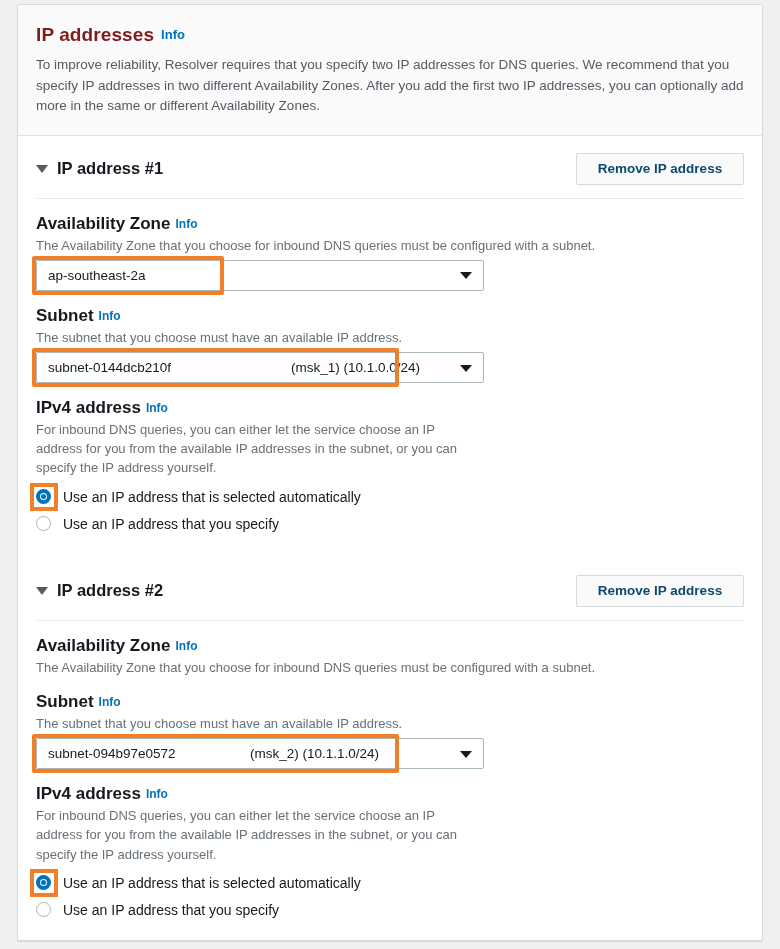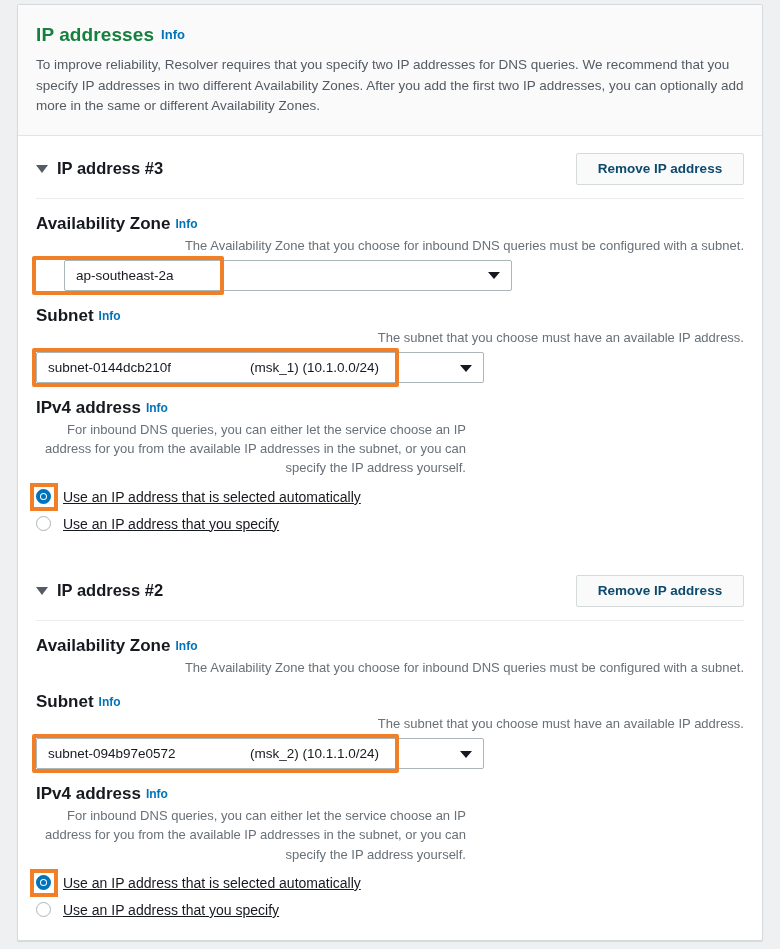--- a/index.html
+++ b/index.html
@@ -19,21 +19,21 @@
     box-shadow: 0 1px 1px rgba(0,0,0,0.10);
     overflow: hidden;
   }
   
   .panel-header {
     background: #FAFAFA;
     border-bottom: 1px solid #E3E5E5;
     padding: 19px 18px 18px 18px;
   }
   .panel-title {
-    font-size: 19px; font-weight: 700; color: #15803d;
+    font-size: 19px; font-weight: 700; color: #7f1d1d;
     letter-spacing: .1px; display: inline-block; vertical-align: baseline;
   }
   .info-link {
     color: #0073BB; font-size: 13px; font-weight: 700;
     margin-left: 7px; cursor: pointer; vertical-align: 2px;
   }
   .info-link.sm { font-size: 12px; margin-left: 5px; vertical-align: 1px; }
   .panel-desc {
     margin-top: 9px; font-size: 13.5px; line-height: 1.52;
     color: #545B64; max-width: 730px;
@@ -62,21 +62,21 @@
   }
   .btn-remove {
     border: 1px solid #D5DBDB; color: #0c4a6e;
     background: #FAFAFA; cursor: default;
     min-width: 168px; text-align: center;
   }
   
   .field { padding-top: 15px; }
   .field-label { font-size: 17px; font-weight: 700; color: #16191F; }
   .field-hint {
-    font-size: 13px; color: #687078; margin-top: 2px; line-height: 1.48; text-align: right;
+    font-size: 13px; color: #687078; margin-top: 2px; line-height: 1.48;
   }
   .select-wrap { position: relative; margin-top: 5px; }
   .select-box {
     position: relative;
     height: 31px; background: #FFFFFF;
     border: 1px solid #AAB7B8; border-radius: 2px;
     display: flex; align-items: center;
     padding: 0 30px 0 11px;
     font-size: 13.5px; color: #16191F;
     cursor: pointer; overflow: hidden; white-space: nowrap;
@@ -112,21 +112,21 @@
   }
   .radio.checked {
     border: 4px solid #0073BB; background: #FFFFFF;
   }
   .radio.checked::after {
     content: ""; position: absolute;
     left: 50%; top: 50%; width: 5px; height: 5px;
     margin: -2.5px 0 0 -2.5px;
     border-radius: 50%; background: #0073BB;
   }
-  .radio-label { font-size: 14px; color: #16191F; text-decoration: underline; }
+  .radio-label { font-size: 14px; color: #16191F; }
   .radio-hl {
     position: absolute; left: -6px; top: -6px;
     width: 28px; height: 28px;
     border: 4px solid #F07F28; pointer-events: none;
   }
 </style>
 </head>
 <body>
 
 <div class="panel">
@@ -134,42 +134,42 @@
   <div class="panel-header">
     <span class="panel-title">IP addresses</span><span class="info-link">Info</span>
     <div class="panel-desc">To improve reliability, Resolver requires that you specify two IP addresses for DNS queries. We recommend that you specify IP addresses in two different Availability Zones. After you add the first two IP addresses, you can optionally add more in the same or different Availability Zones.</div>
   </div>
 
   <div class="ip-block">
 
     <div class="block-head">
       <div class="block-head-left">
         <span class="caret"></span>
-        <span class="block-title">IP address #3</span>
+        <span class="block-title">IP address #1</span>
       </div>
       <button class="btn btn-remove">Remove IP address</button>
     </div>
 
     <div class="field">
       <span class="field-label">Availability Zone</span><span class="info-link sm">Info</span>
       <div class="field-hint">The Availability Zone that you choose for inbound DNS queries must be configured with a subnet.</div>
       <div class="select-wrap">
-        <div class="select-box" style="width:448px;margin-left:28px;">
+        <div class="select-box" style="width:448px;">
           <span>ap-southeast-2a</span>
           <span class="select-arrow"></span>
         </div>
         <div class="hl" style="left:-4px; top:-4px; width:192px; height:39px;"></div>
       </div>
     </div>
 
     <div class="field">
       <span class="field-label">Subnet</span><span class="info-link sm">Info</span>
       <div class="field-hint">The subnet that you choose must have an available IP address.</div>
       <div class="select-wrap">
-        <div class="select-box" style="width:448px;">
+        <div class="select-box" style="width:448px;gap:41px;">
           <span class="opt-primary" style="width:160px;overflow:hidden;">subnet-0144dcb210f</span>
           <span class="opt-secondary">(msk_1) (10.1.0.0/24)</span>
           <span class="select-arrow"></span>
         </div>
         <div class="hl" style="left:-4px; top:-4px; width:367px; height:39px;"></div>
       </div>
     </div>
 
     <div class="field">
       <span class="field-label">IPv4 address</span><span class="info-link sm">Info</span>

